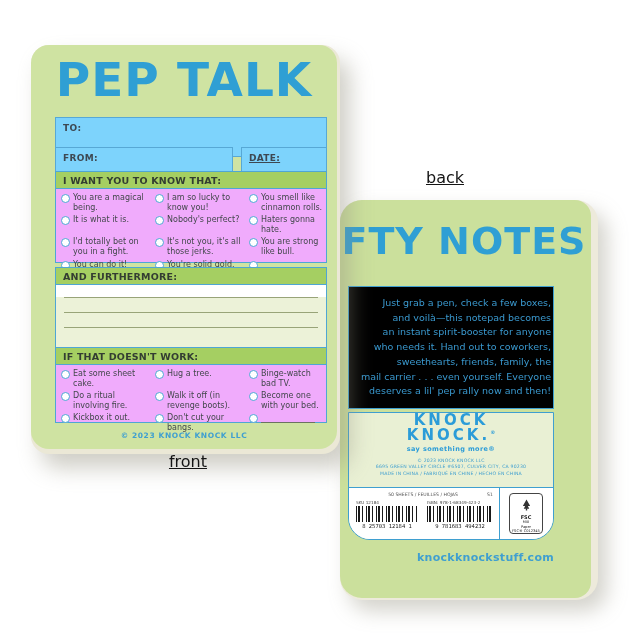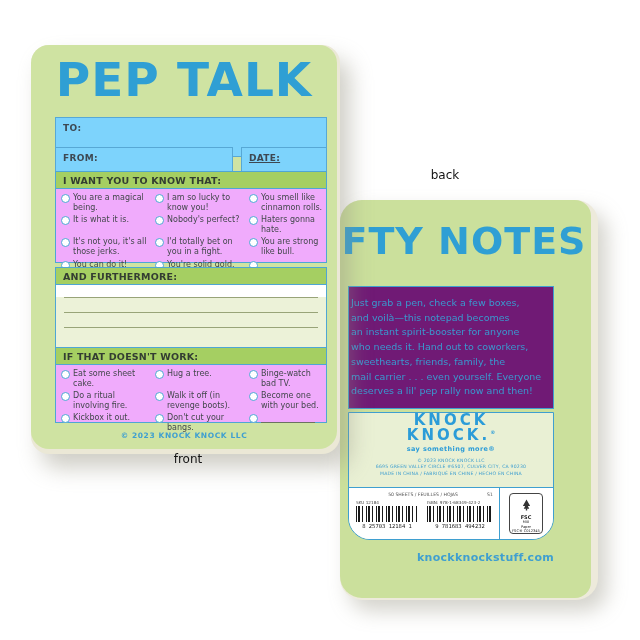--- a/index.html
+++ b/index.html
@@ -42,22 +42,22 @@
 
   
   .back-wrap{position:absolute;left:340px;top:200px;width:258px;height:400px;
              background:#edeadb;border-radius:22px;z-index:1;
              box-shadow:9px 11px 20px rgba(148,146,128,0.4);}
   .back-card{position:absolute;left:0;top:0;right:7px;bottom:2px;background:#cbe09c;
              border-radius:22px 16px 16px 22px;overflow:hidden;}
   .back-title{position:absolute;left:-54px;top:22px;width:308px;text-align:center;
               font-size:38px;font-weight:800;letter-spacing:1px;color:#2f9fd4;line-height:1;}
   .blurb{position:absolute;left:8px;top:86px;width:206px;box-sizing:border-box;
-         border:1.5px solid #3f9fd0;background:#701a75;color:#3a99cf;font-size:9.5px;
-         line-height:1.55;text-align:left;padding:9px 2px;white-space:pre-line;}
+         border:1.5px solid #3f9fd0;background:#000000;color:#3a99cf;font-size:9.5px;
+         line-height:1.55;text-align:right;padding:9px 2px;white-space:pre-line;}
   .info-box{position:absolute;left:8px;top:212px;width:206px;height:128px;box-sizing:border-box;
             border:1.5px solid #3f9fd0;border-radius:0 0 22px 22px;background:#e9f0d4;overflow:hidden;}
   .logo-area{height:74px;text-align:center;box-sizing:border-box;}
   .knock{font-size:15px;font-weight:800;letter-spacing:3px;color:#2b9cd8;line-height:1.02;}
   .knock sup{font-size:5px;letter-spacing:0;}
   .tagline{font-size:6.5px;font-weight:bold;color:#2b9cd8;margin-top:1px;letter-spacing:.4px;}
   .legal{margin-top:5px;font-size:4.6px;color:#3f9fd0;line-height:1.5;letter-spacing:.2px;}
   .bar-area{position:relative;height:51px;background:#ffffff;border-top:1.5px solid #3f9fd0;}
   .sheets{position:absolute;top:4px;left:0;width:148px;text-align:center;font-size:4.6px;color:#555;}
   .scode{position:absolute;top:4px;left:138px;font-size:4.6px;color:#555;}
@@ -70,21 +70,21 @@
   .bc-digits{font-size:5.5px;font-family:"DejaVu Sans Mono",monospace;color:#222;
              text-align:center;margin-top:1px;white-space:nowrap;}
   .fsc-box{position:absolute;left:160px;top:5px;width:34px;height:41px;border:1px solid #444;
            border-radius:4px;background:#fff;text-align:center;box-sizing:border-box;padding-top:2px;}
   .fsc-acronym{font-size:5px;font-weight:bold;color:#222;line-height:1;}
   .fsc-small{font-size:3.6px;color:#222;line-height:1.3;}
   .website{position:absolute;left:8px;top:351px;width:206px;text-align:right;font-size:11px;
            font-weight:bold;color:#3f9fd0;letter-spacing:.3px;}
 
   
-  .lbl{position:absolute;font-size:12px;color:#141414;z-index:3;}
+  .lbl{position:absolute;font-size:16px;color:#141414;z-index:3;text-decoration:underline;}
   .front-lbl{left:158px;top:452px;width:60px;text-align:center;}
   .back-lbl{left:415px;top:168px;width:60px;text-align:center;}
 </style>
 </head>
 <body>
 
 <div class="stage">
 
   <div class="back-wrap">
     <div class="back-card">
@@ -176,25 +176,25 @@
           <div class="cell">
               <span class="circ"></span>
               <span>Nobody's perfect?</span>
             </div>
           <div class="cell">
               <span class="circ"></span>
               <span>Haters gonna hate.</span>
             </div>
           <div class="cell">
               <span class="circ"></span>
+              <span>I'd totally bet on you in a fight.</span>
+            </div>
+          <div class="cell">
+              <span class="circ"></span>
               <span>It's not you, it's all those jerks.</span>
-            </div>
-          <div class="cell">
-              <span class="circ"></span>
-              <span>I'd totally bet on you in a fight.</span>
             </div>
           <div class="cell">
               <span class="circ"></span>
               <span>You are strong like bull.</span>
             </div>
           <div class="cell">
               <span class="circ"></span>
               <span>You can do it!</span>
             </div>
           <div class="cell">

